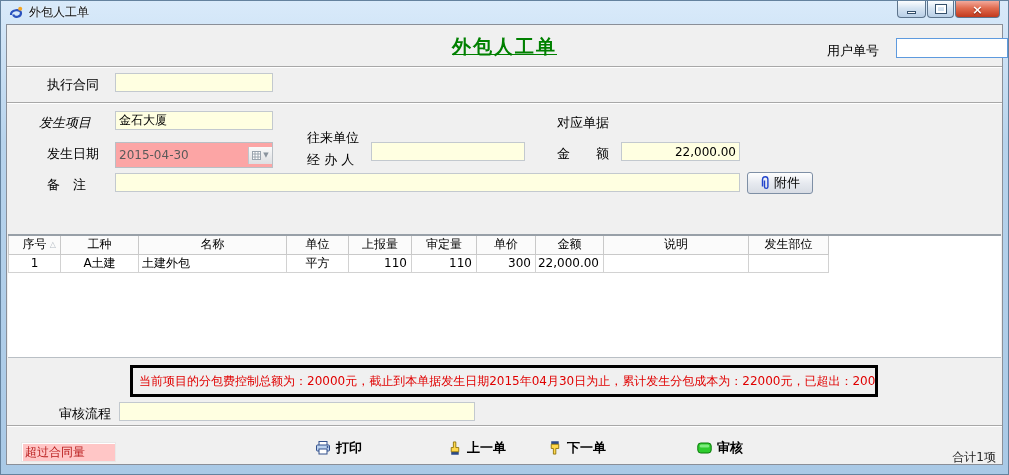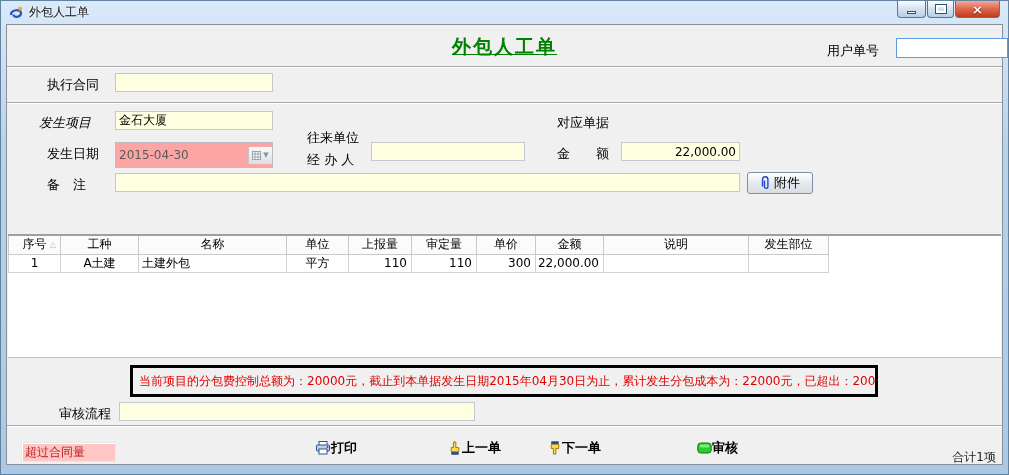--- a/index.html
+++ b/index.html
@@ -98,21 +98,21 @@
   .review-label{ position:absolute; left:52px; top:380px; font-size:13px; }
   .review-input{ position:absolute; left:112px; top:377px; width:356px; }
   
   .footer-sep{ top:400px; }
   .status-label{
     position:absolute; left:14px; top:417px; width:95px; height:20px;
     background:var(--status-pink); border:1px solid #e8e8e8; box-shadow:inset 1px 1px 0 #fff;
     font-size:12px; color:#b91c1c; display:flex; align-items:center; padding-left:3px;
   }
   .toolbtn{
-    position:absolute; top:412px; height:22px; display:flex; align-items:center; 
+    position:absolute; top:412px; height:22px; display:flex; align-items:center; gap:5px;
     font-size:13px; font-weight:bold; cursor:default;
   }
   .btn-print{ left:308px; } .btn-prev{ left:440px; } .btn-next{ left:540px; } .btn-audit{ left:690px; }
   .total-label{ position:absolute; right:6px; top:424px; font-size:12px; color:#222; }
 </style>
 </head>
 <body>
 
 <div class="window">
 

